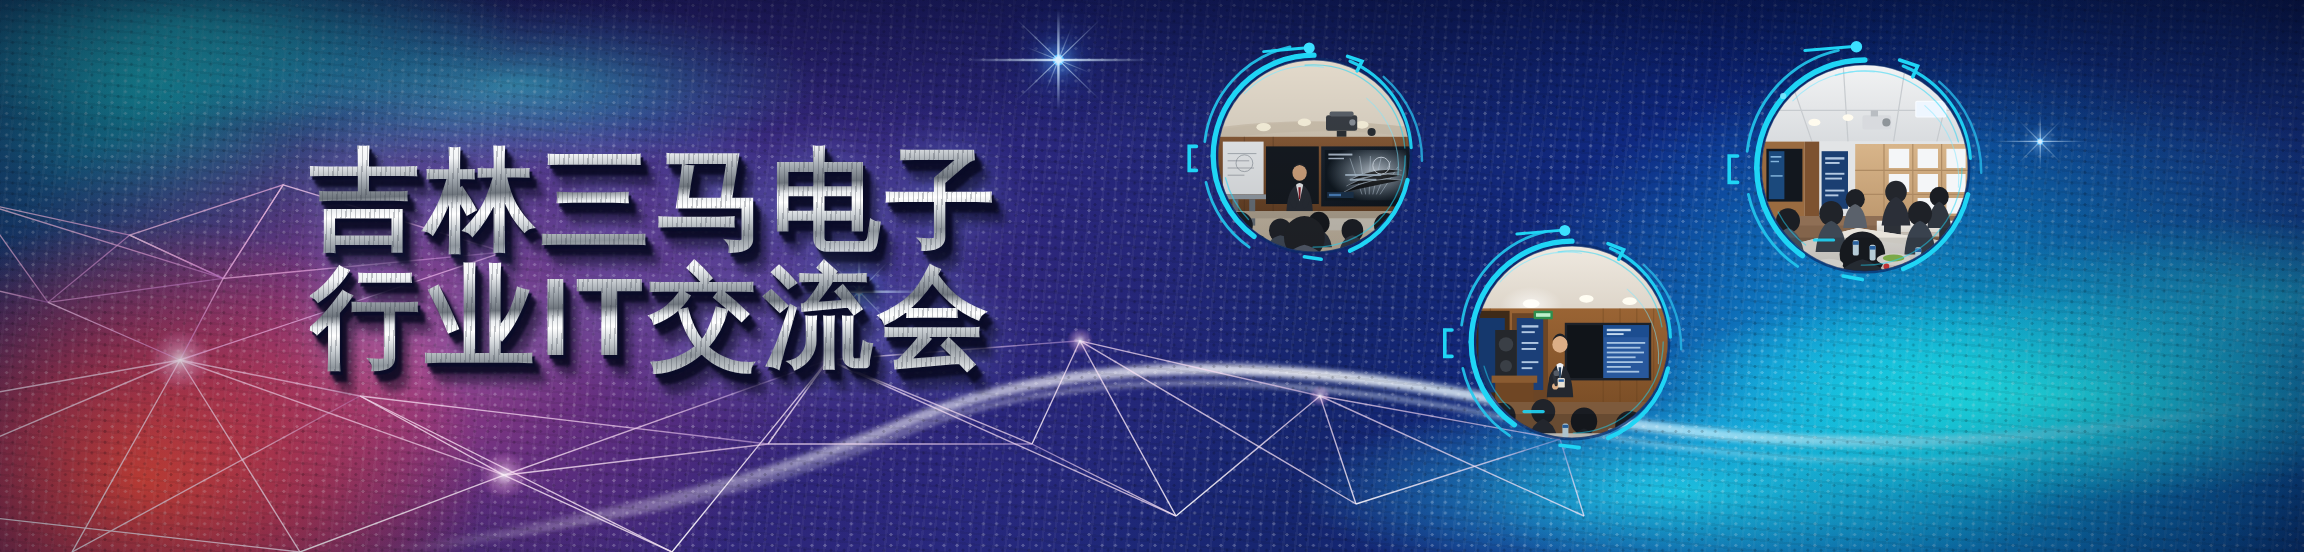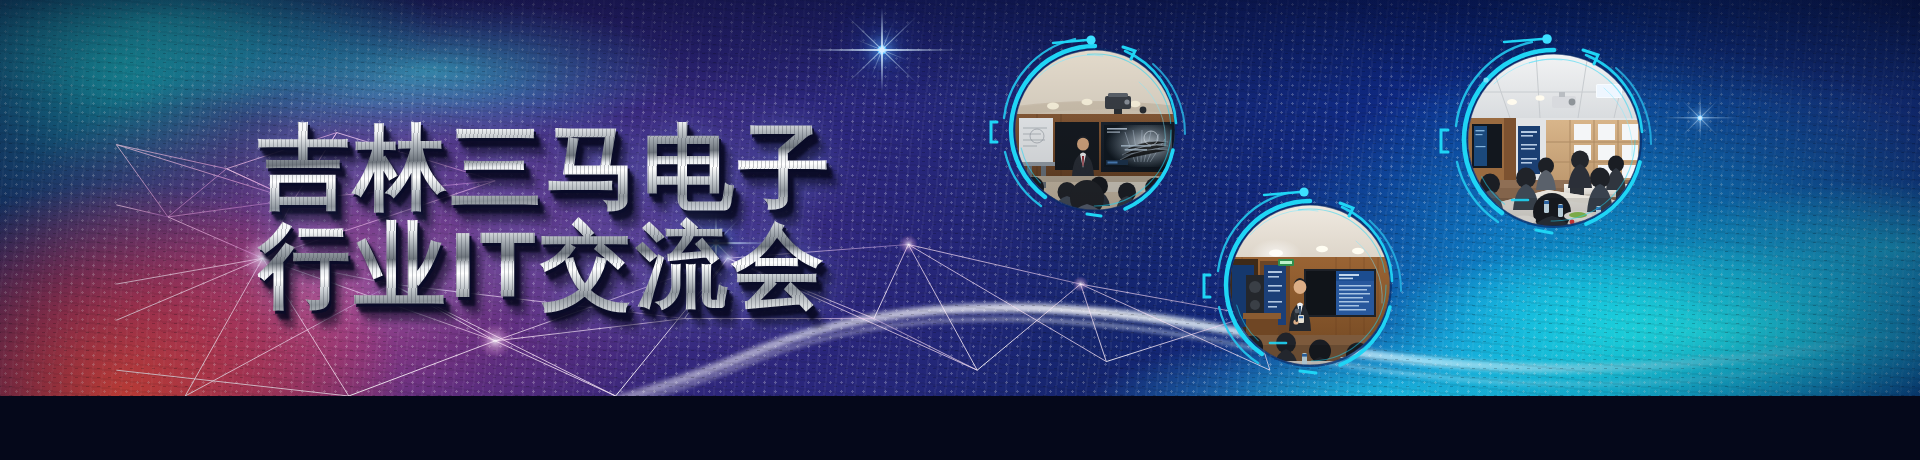--- a/index.html
+++ b/index.html
@@ -1,21 +1,21 @@
 <!DOCTYPE html>
 <html><head>
 <meta charset="utf-8">
 <title>Banner</title>
 <style>
   html,body{margin:0;padding:0;background:#05081a;}
   *{box-sizing:border-box;}
 
   #banner{
     position:relative;
-    width:1920px;height:396px;
+    width:1920px;height:460px;
     overflow:hidden;
     font-family:"Liberation Sans","DejaVu Sans",sans-serif;
     background:#7dd3fc;
   }
 
   
   .layer{position:absolute;inset:0;}
 
   #base-grad{
     background:

